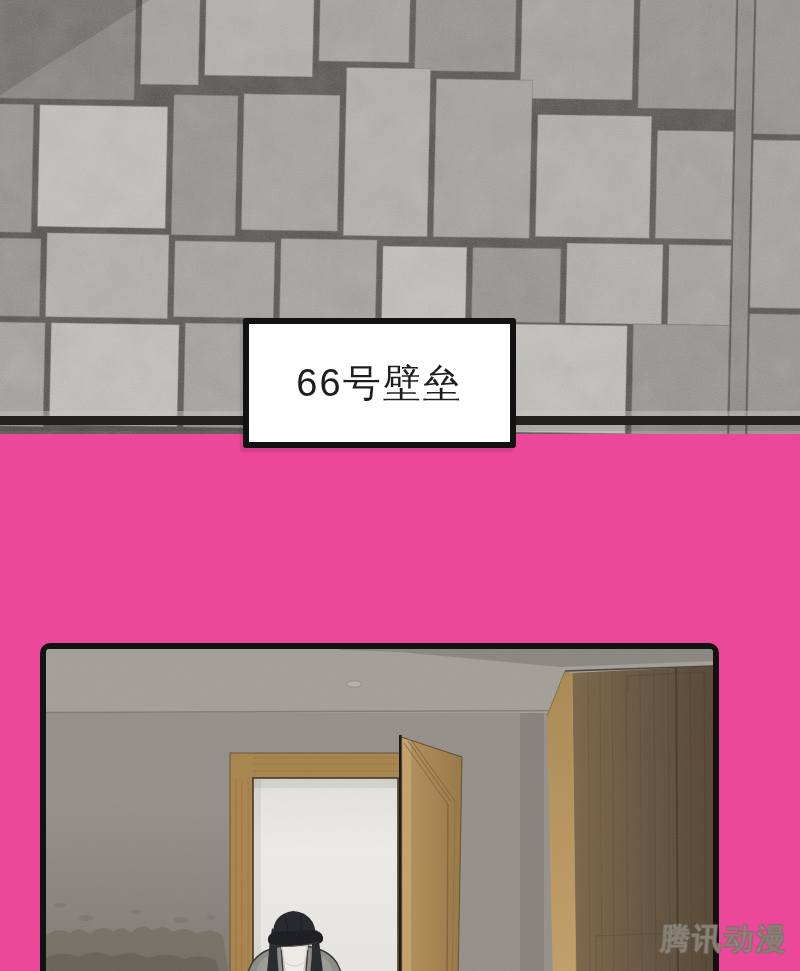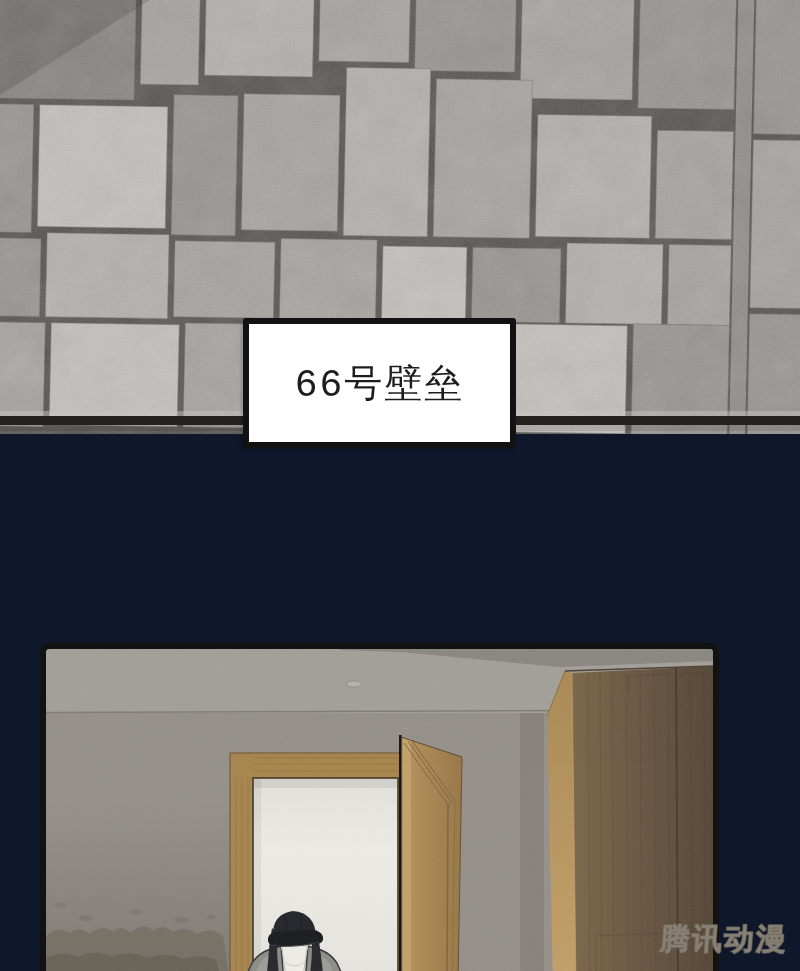--- a/index.html
+++ b/index.html
@@ -1,17 +1,17 @@
 <!DOCTYPE html>
 <html style="--panel_border: #121212; --caption_border: #121212; --caption_bg: #ffffff; --caption_text: #1d1d1d; --stone_seam: #504e49; --wall: #95918a; --ceiling: #a39f99; --doorway_light: #eae8e2; --wood_frame: #a7854d; --door_wood: #ad8b54; --wardrobe_side: #b79560; --wardrobe_front: #6b5840; --cap: #24262b; --hair: #26282c; --skin: #d9b498; --mask: #edece7; --jacket: #8d8d87; --shirt: #efede8;"><head>
 <meta charset="utf-8">
 <style>
   html,body{margin:0;padding:0;background:#ffffff;}
-  .screen{position:relative;width:800px;height:971px;background:#0f172a;overflow:hidden;
-          font-family:Liberation Mono, monospace;}
+  .screen{position:relative;width:800px;height:971px;background:#ec4899;overflow:hidden;
+          font-family:Liberation Sans, sans-serif;}
 
   
   .stone-wall{position:absolute;left:0;top:0;width:800px;height:434px;}
   .tile-t1{fill:#c1c0bc;} .tile-t2{fill:#b1b0ac;} .tile-t3{fill:#a3a29e;}
   .tile-t4{fill:#93928e;} .tile-t5{fill:#82817d;}
   .tile{stroke:#6f6e69;stroke-width:1;stroke-opacity:.5;}
   .mortar{fill:#8c8b86;}
   .stone-bg{fill:var(--stone_seam,#504e49);}
 
   

